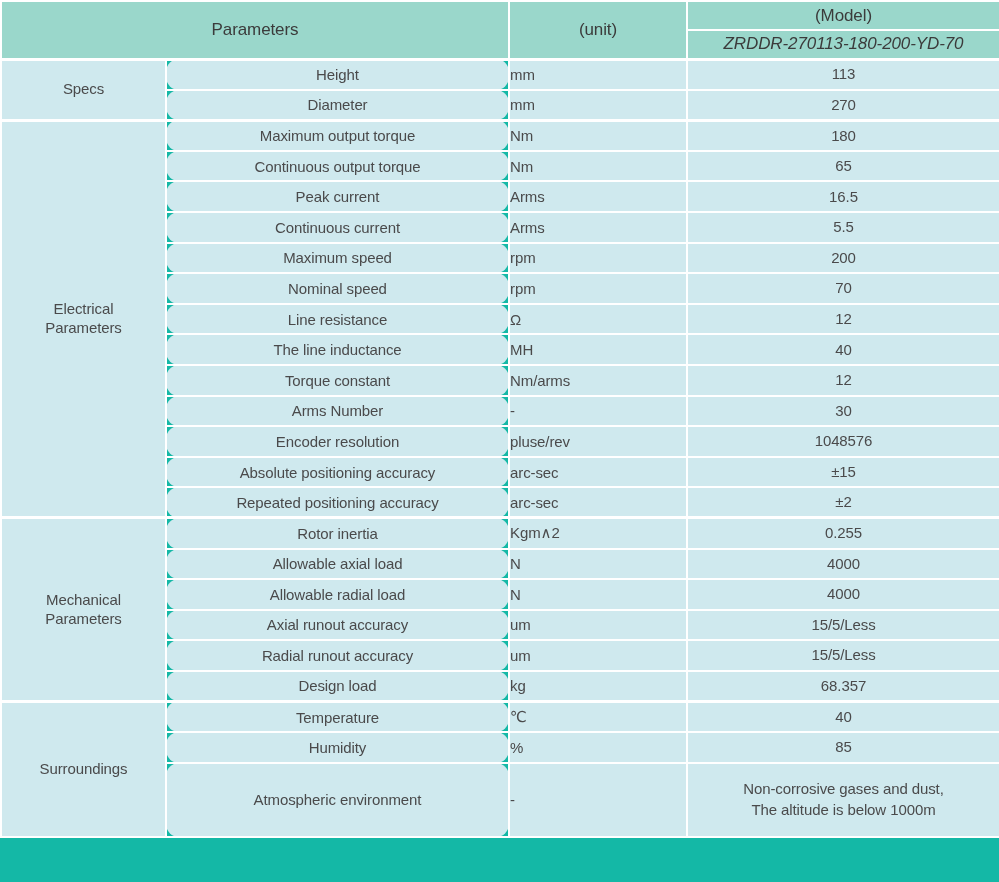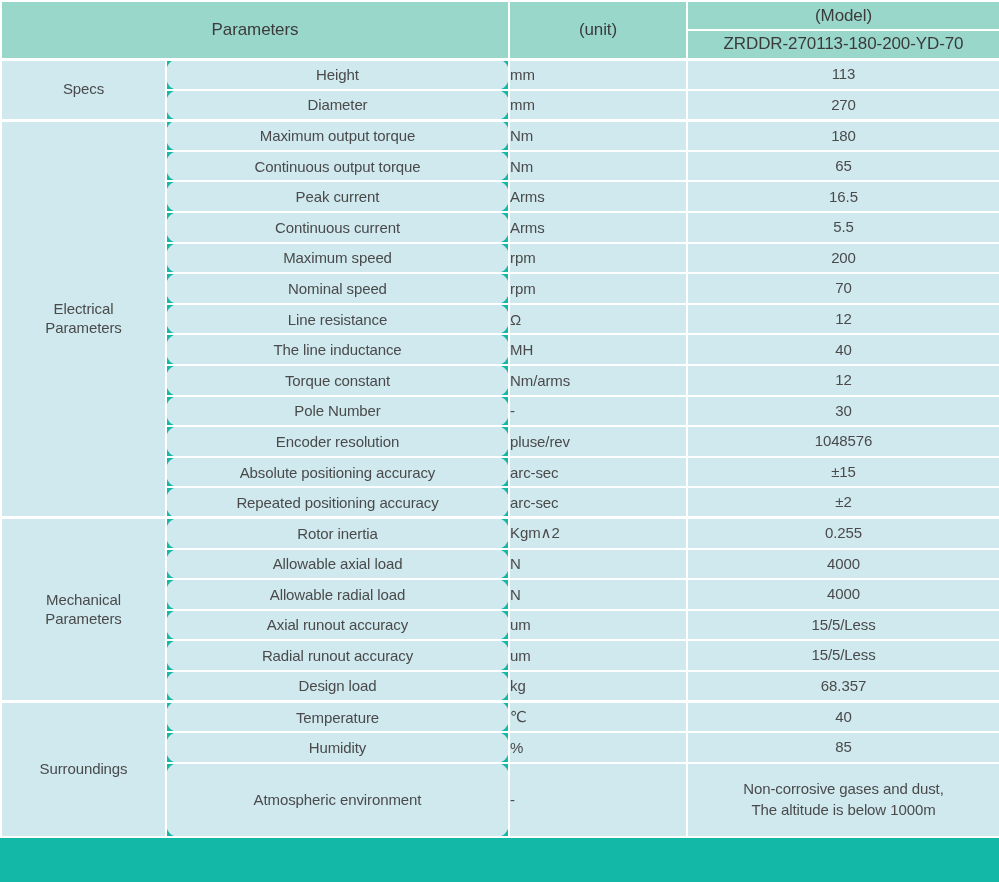--- a/index.html
+++ b/index.html
@@ -37,21 +37,21 @@
     overflow: hidden;
   }
   
   table.spec-table thead th {
     background: #9ad7cb;
     color: #3b3b3b;
     font-size: 17px;
     text-align: center;
   }
   th.h-params { padding-left: 88px; }
-  th.h-model-value { font-size: 13.5px; }
+  th.h-model-value { font-size: 13.5px; font-style: italic; }
   tr.hdr-row { height: 29px; }
   .hdr-deep { border-bottom-width: 3px !important; }
 
   
   tbody tr { height: 30.6px; }
   tbody tr.tall { height: 74px; padding-left: 38px; }
   tr.group-start td { border-top-width: 3px; }
 
   td.group-cell { text-align: center; line-height: 1.25; }
   td.group-cell .group-label { display: inline-block; max-width: 96px; }
@@ -145,21 +145,21 @@
         <td class="param-cell">The line inductance</td>
         <td class="unit-cell">MH</td>
         <td class="value-cell">40</td>
       </tr>
       <tr>
         <td class="param-cell">Torque constant</td>
         <td class="unit-cell">Nm/arms</td>
         <td class="value-cell">12</td>
       </tr>
       <tr>
-        <td class="param-cell">Pole Number</td>
+        <td class="param-cell">Arms Number</td>
         <td class="unit-cell">-</td>
         <td class="value-cell">30</td>
       </tr>
       <tr>
         <td class="param-cell">Encoder resolution</td>
         <td class="unit-cell">pluse/rev</td>
         <td class="value-cell">1048576</td>
       </tr>
       <tr>
         <td class="param-cell">Absolute positioning accuracy</td>

